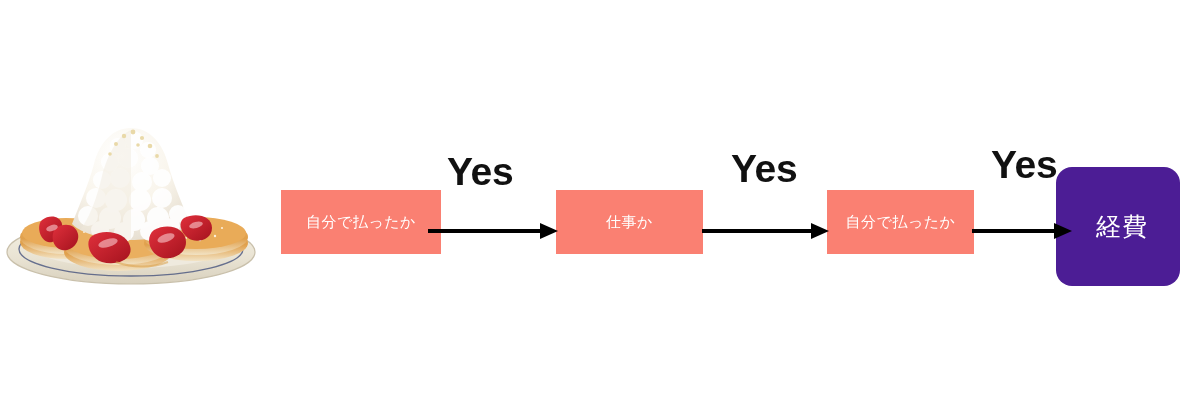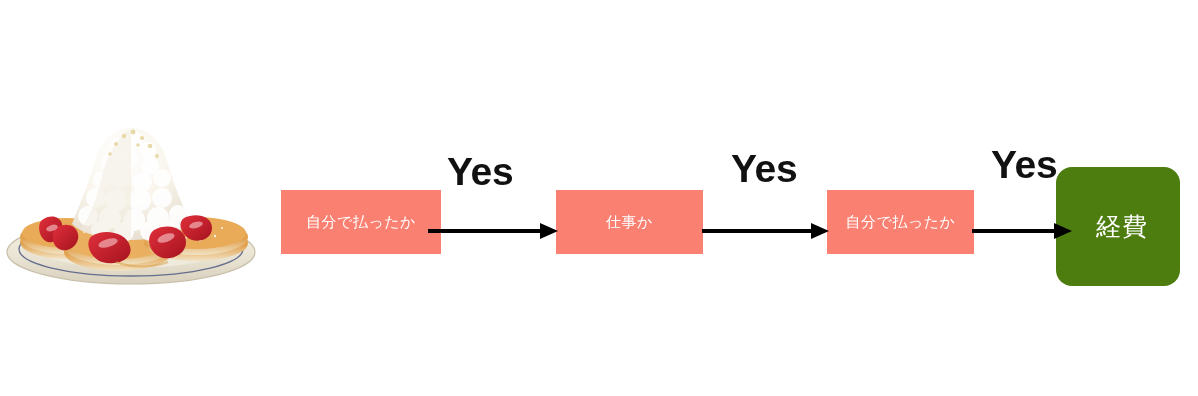--- a/index.html
+++ b/index.html
@@ -41,21 +41,21 @@
     text-align: center;
     line-height: 1.1;
   }
   .node.decision {
     background: #fa8072;
     color: #ffffff;
     font-size: 15px;
     letter-spacing: 0.5px;
   }
   .node.terminal {
-    background: #4d7c0f;
+    background: #4c1d95;
     color: #ffffff;
     font-size: 25px;
     border-radius: 16px;
     letter-spacing: 1px;
     padding-left: 8px;
   }
 
   #node-1 { left: 281px; top: 190px; width: 160px; height: 64px; }
   #node-2 { left: 556px; top: 190px; width: 147px; height: 64px; }
   #node-3 { left: 827px; top: 190px; width: 147px; height: 64px; }

